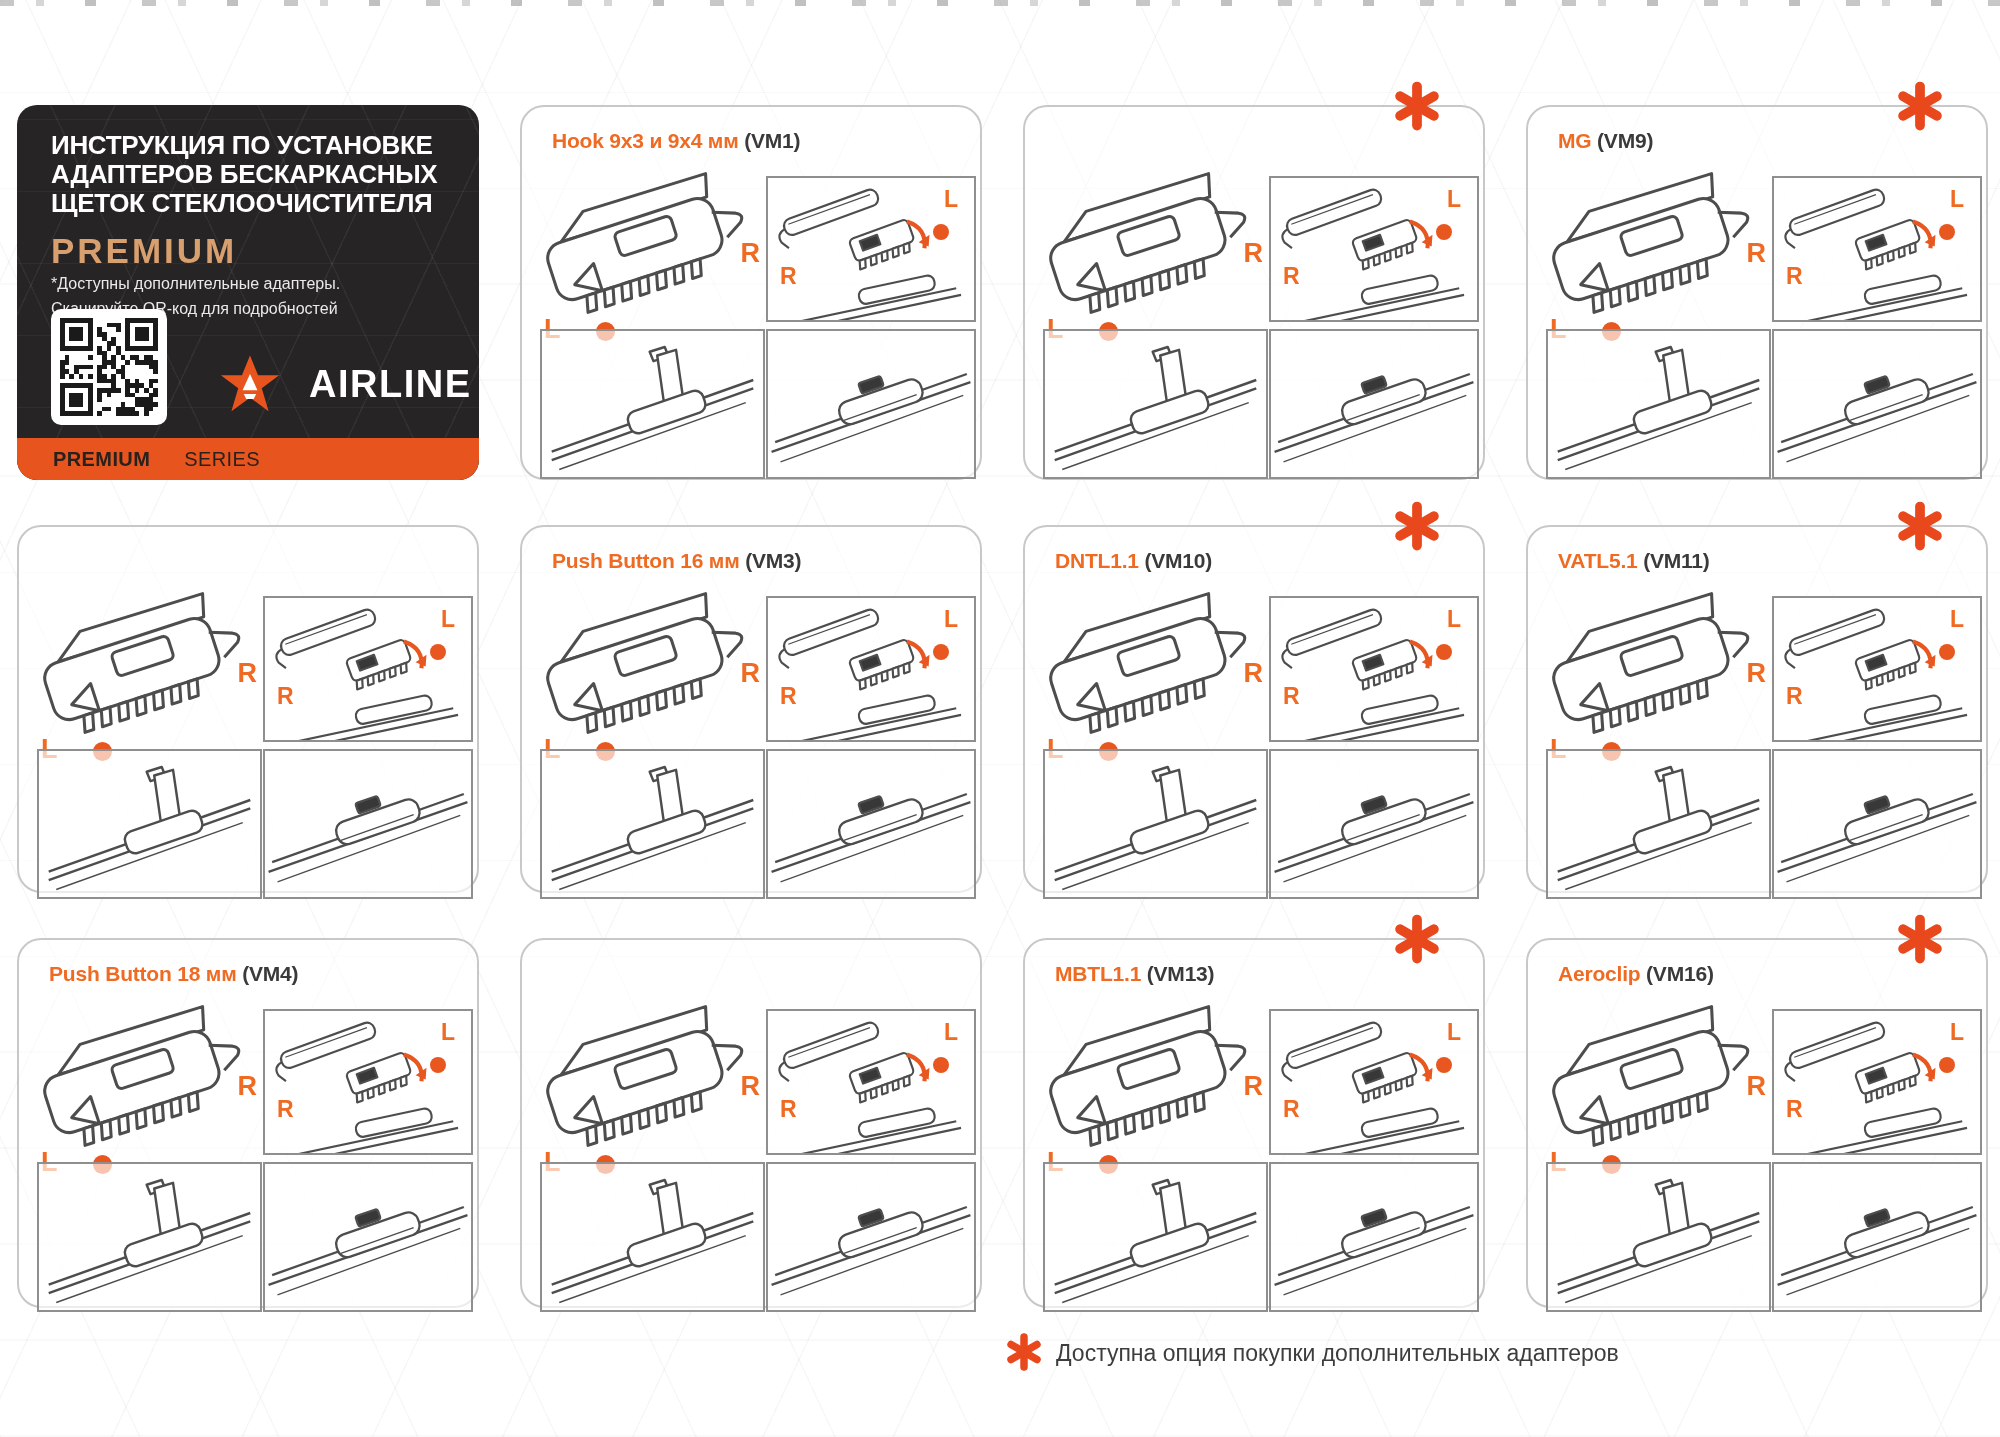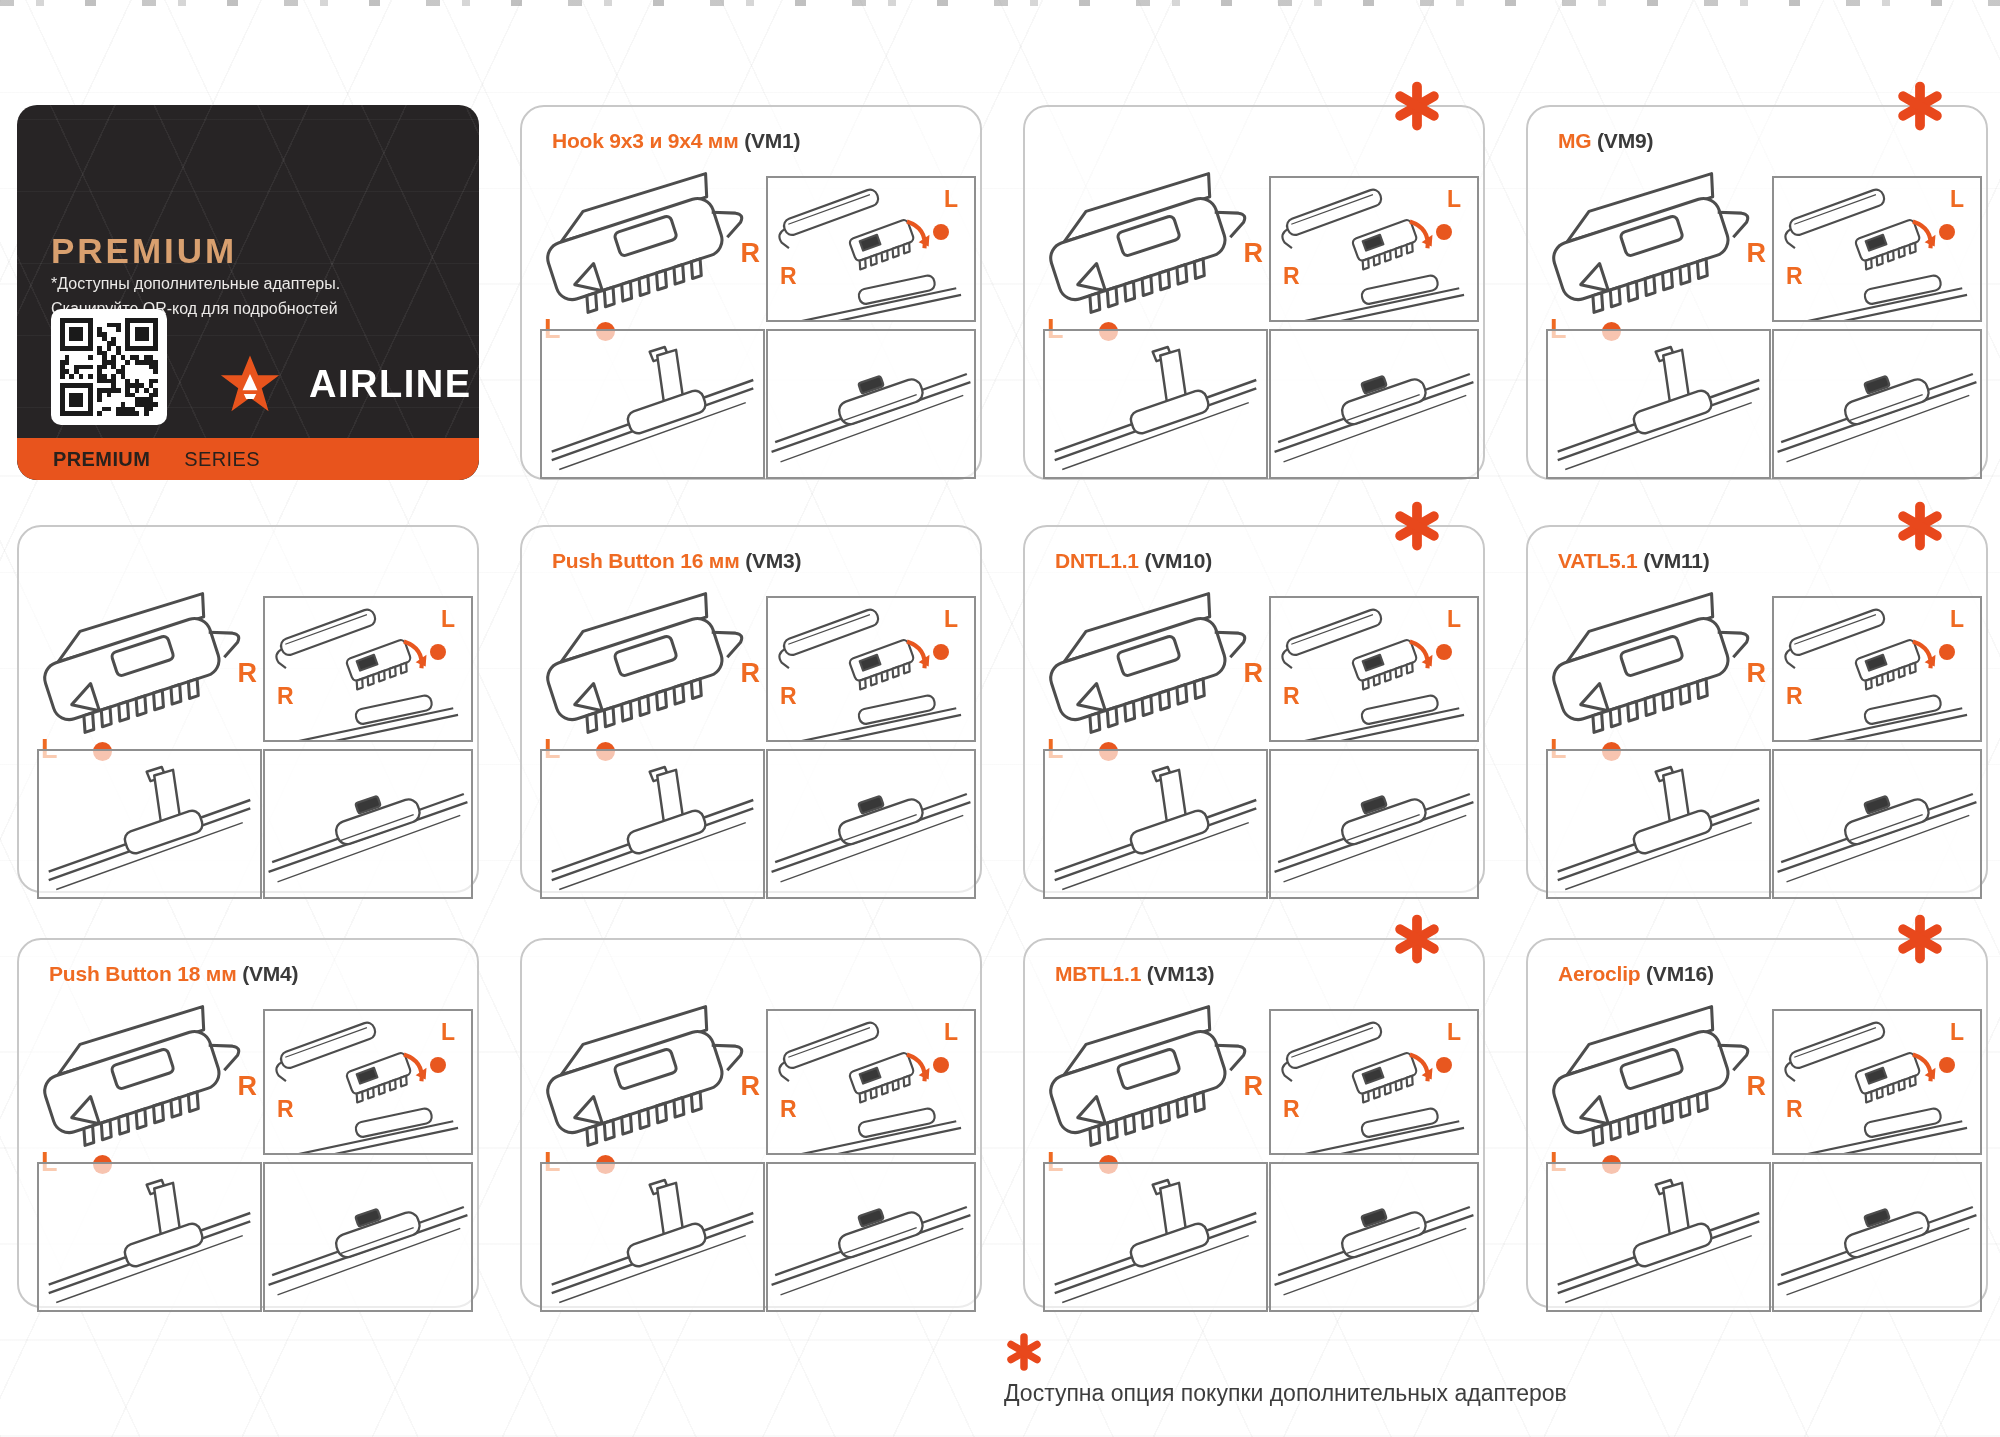--- a/index.html
+++ b/index.html
@@ -57,21 +57,21 @@
   .lab{position:absolute;font-weight:800;font-size:27px;line-height:1;color:var(--title_orange,#ef6a22);}
   .dot{position:absolute;width:19px;height:19px;border-radius:50%;background:#e8571f;}
   .q1 .labR{right:4px;top:42%;}
   .q1 .labL{left:14px;bottom:4px;}
   .q1 .dot{left:66px;bottom:6px;}
   .q2 .lab{font-size:23px;}
   .q2 .labR2{left:12px;bottom:32px;}
   .q2 .labL2{right:16px;top:10px;}
   .q2 .dot2{right:25px;top:46px;width:16px;height:16px;}
   
-  .footnote{position:absolute;left:1004px;top:1332px;display:flex;align-items:flex-start;flex-direction:column;}
+  .footnote{position:absolute;left:1004px;top:1332px;display:flex;gap:12px;align-items:flex-start;}
   .footnote svg{width:40px;height:40px;flex:0 0 auto;}
   .footnote .fn-text{font-size:23px;color:#3d3d3d;padding-top:8px;}
 </style>
 </head>
 <body>
 
 <svg width="0" height="0" style="position:absolute" aria-hidden="true">
   <defs>
     <symbol id="sym-ast" viewBox="0 0 64 64">
       <g fill="#e8481c" transform="translate(32 32)">
@@ -154,20 +154,25 @@
     </symbol>
   </defs>
 </svg>
 
 <div class="sheet" style="--accent: #e8541d; --title_orange: #ef6a22; --dark_text: #3a3a3a; --card_bg: #272425; --premium_tan: #d9a06f; --panel_border: #c8c8c8;">
   <div class="top-strip"></div>
 
   <div class="grid">
 
     <section class="card">
+      <div class="card-title">
+        <div>ИНСТРУКЦИЯ ПО УСТАНОВКЕ</div>
+        <div>АДАПТЕРОВ БЕСКАРКАСНЫХ</div>
+        <div>ЩЕТОК СТЕКЛООЧИСТИТЕЛЯ</div>
+      </div>
       <div class="premium">PREMIUM</div>
       <div class="card-note">
         <div>*Доступны дополнительные адаптеры.</div>
         <div>Сканируйте QR-код для подробностей</div>
       </div>
       <div class="qr-tile">
         <svg id="qr-svg" viewBox="0 0 84 84" shape-rendering="crispEdges">
             <path d="M0 0h4v4h-4zM4 0h4v4h-4zM8 0h4v4h-4zM12 0h4v4h-4zM16 0h4v4h-4zM20 0h4v4h-4zM24 0h4v4h-4zM56 0h4v4h-4zM60 0h4v4h-4zM64 0h4v4h-4zM68 0h4v4h-4zM72 0h4v4h-4zM76 0h4v4h-4zM80 0h4v4h-4zM0 4h4v4h-4zM24 4h4v4h-4zM40 4h4v4h-4zM44 4h4v4h-4zM48 4h4v4h-4zM56 4h4v4h-4zM80 4h4v4h-4zM0 8h4v4h-4zM8 8h4v4h-4zM12 8h4v4h-4zM16 8h4v4h-4zM24 8h4v4h-4zM32 8h4v4h-4zM48 8h4v4h-4zM56 8h4v4h-4zM64 8h4v4h-4zM68 8h4v4h-4zM72 8h4v4h-4zM80 8h4v4h-4zM0 12h4v4h-4zM8 12h4v4h-4zM12 12h4v4h-4zM16 12h4v4h-4zM24 12h4v4h-4zM32 12h4v4h-4zM36 12h4v4h-4zM56 12h4v4h-4zM64 12h4v4h-4zM68 12h4v4h-4zM72 12h4v4h-4zM80 12h4v4h-4zM0 16h4v4h-4zM8 16h4v4h-4zM12 16h4v4h-4zM16 16h4v4h-4zM24 16h4v4h-4zM36 16h4v4h-4zM44 16h4v4h-4zM56 16h4v4h-4zM64 16h4v4h-4zM68 16h4v4h-4zM72 16h4v4h-4zM80 16h4v4h-4zM0 20h4v4h-4zM24 20h4v4h-4zM40 20h4v4h-4zM44 20h4v4h-4zM56 20h4v4h-4zM80 20h4v4h-4zM0 24h4v4h-4zM4 24h4v4h-4zM8 24h4v4h-4zM12 24h4v4h-4zM16 24h4v4h-4zM20 24h4v4h-4zM24 24h4v4h-4zM32 24h4v4h-4zM40 24h4v4h-4zM48 24h4v4h-4zM56 24h4v4h-4zM60 24h4v4h-4zM64 24h4v4h-4zM68 24h4v4h-4zM72 24h4v4h-4zM76 24h4v4h-4zM80 24h4v4h-4zM32 28h4v4h-4zM36 28h4v4h-4zM48 28h4v4h-4zM4 32h4v4h-4zM24 32h4v4h-4zM36 32h4v4h-4zM44 32h4v4h-4zM52 32h4v4h-4zM60 32h4v4h-4zM64 32h4v4h-4zM72 32h4v4h-4zM76 32h4v4h-4zM0 36h4v4h-4zM4 36h4v4h-4zM36 36h4v4h-4zM40 36h4v4h-4zM44 36h4v4h-4zM56 36h4v4h-4zM64 36h4v4h-4zM68 36h4v4h-4zM72 36h4v4h-4zM76 36h4v4h-4zM80 36h4v4h-4zM0 40h4v4h-4zM12 40h4v4h-4zM16 40h4v4h-4zM20 40h4v4h-4zM24 40h4v4h-4zM32 40h4v4h-4zM36 40h4v4h-4zM44 40h4v4h-4zM52 40h4v4h-4zM76 40h4v4h-4zM80 40h4v4h-4zM0 44h4v4h-4zM4 44h4v4h-4zM12 44h4v4h-4zM32 44h4v4h-4zM48 44h4v4h-4zM52 44h4v4h-4zM80 44h4v4h-4zM0 48h4v4h-4zM8 48h4v4h-4zM16 48h4v4h-4zM24 48h4v4h-4zM32 48h4v4h-4zM36 48h4v4h-4zM44 48h4v4h-4zM52 48h4v4h-4zM32 52h4v4h-4zM36 52h4v4h-4zM40 52h4v4h-4zM44 52h4v4h-4zM56 52h4v4h-4zM64 52h4v4h-4zM76 52h4v4h-4zM80 52h4v4h-4zM0 56h4v4h-4zM4 56h4v4h-4zM8 56h4v4h-4zM12 56h4v4h-4zM16 56h4v4h-4zM20 56h4v4h-4zM24 56h4v4h-4zM44 56h4v4h-4zM56 56h4v4h-4zM60 56h4v4h-4zM64 56h4v4h-4zM68 56h4v4h-4zM76 56h4v4h-4zM0 60h4v4h-4zM24 60h4v4h-4zM32 60h4v4h-4zM36 60h4v4h-4zM40 60h4v4h-4zM44 60h4v4h-4zM48 60h4v4h-4zM56 60h4v4h-4zM64 60h4v4h-4zM72 60h4v4h-4zM80 60h4v4h-4zM0 64h4v4h-4zM8 64h4v4h-4zM12 64h4v4h-4zM16 64h4v4h-4zM24 64h4v4h-4zM32 64h4v4h-4zM40 64h4v4h-4zM56 64h4v4h-4zM60 64h4v4h-4zM76 64h4v4h-4zM80 64h4v4h-4zM0 68h4v4h-4zM8 68h4v4h-4zM12 68h4v4h-4zM16 68h4v4h-4zM24 68h4v4h-4zM32 68h4v4h-4zM64 68h4v4h-4zM68 68h4v4h-4zM72 68h4v4h-4zM76 68h4v4h-4zM0 72h4v4h-4zM8 72h4v4h-4zM12 72h4v4h-4zM16 72h4v4h-4zM24 72h4v4h-4zM52 72h4v4h-4zM64 72h4v4h-4zM68 72h4v4h-4zM72 72h4v4h-4zM76 72h4v4h-4zM80 72h4v4h-4zM0 76h4v4h-4zM24 76h4v4h-4zM36 76h4v4h-4zM40 76h4v4h-4zM48 76h4v4h-4zM52 76h4v4h-4zM56 76h4v4h-4zM60 76h4v4h-4zM72 76h4v4h-4zM76 76h4v4h-4zM0 80h4v4h-4zM4 80h4v4h-4zM8 80h4v4h-4zM12 80h4v4h-4zM16 80h4v4h-4zM20 80h4v4h-4zM24 80h4v4h-4zM32 80h4v4h-4zM48 80h4v4h-4zM52 80h4v4h-4zM56 80h4v4h-4zM60 80h4v4h-4zM64 80h4v4h-4zM72 80h4v4h-4z" fill="#1a1a1a"></path>
           </svg>
       </div>

